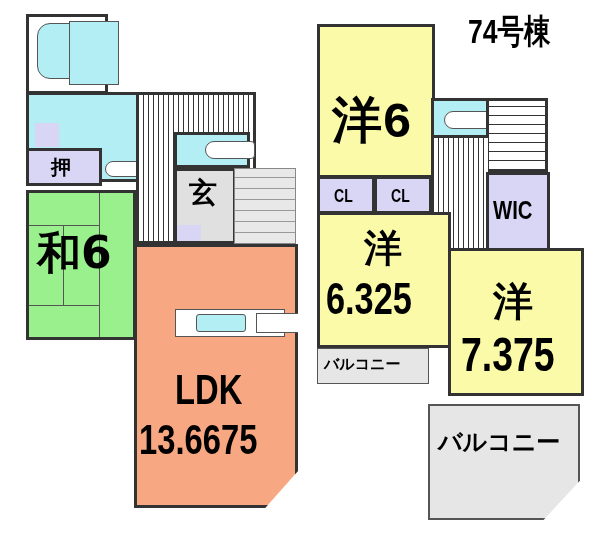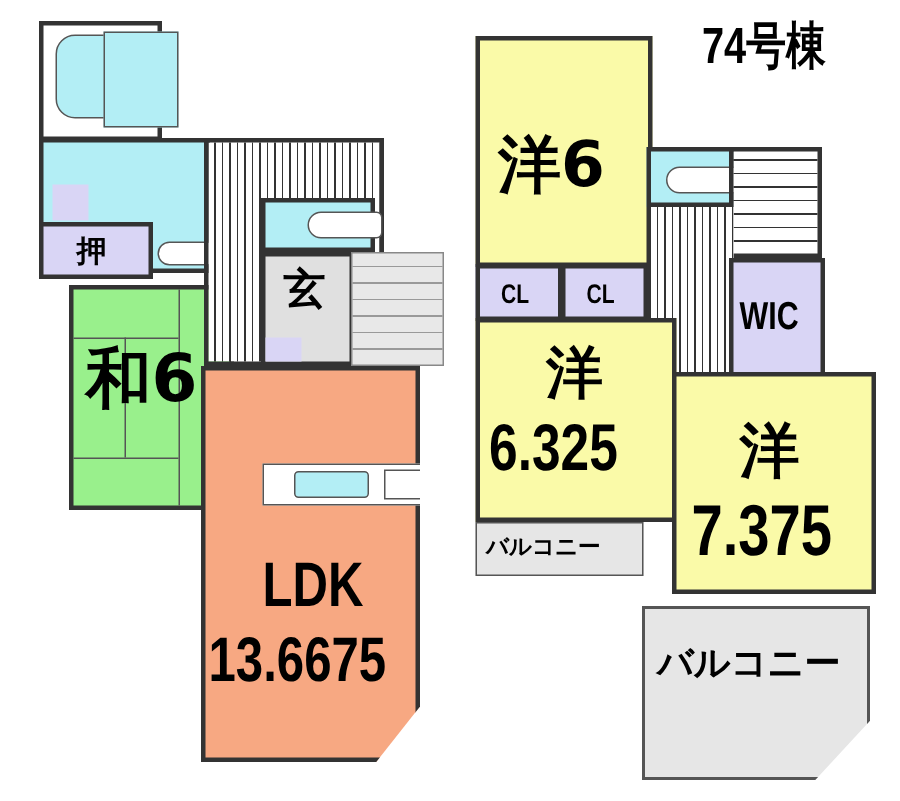--- a/index.html
+++ b/index.html
@@ -27,55 +27,55 @@
 
   <div class="abs wall" style="left:26px;top:92px;width:114px;height:90px;background:#b3eef5;">
     <div class="abs" style="left:6px;top:28px;width:24px;height:24px;background:#d9d5f5;"></div>
     <div class="abs thin" style="left:76px;top:66px;width:26px;height:16px;border-radius:8px;background:#fff;"></div>
   </div>
 
   <div class="abs wall" style="left:26px;top:148px;width:76px;height:38px;background:#d9d5f5;">
     <span class="lbl" style="left:22px;top:6px;font-size:20px;">押</span>
   </div>
 
-  <div class="abs wall" style="left:26px;top:190px;width:110px;height:150px;background:#99f08c;margin-left:20px;">
+  <div class="abs wall" style="left:26px;top:190px;width:110px;height:150px;background:#99f08c;">
     <div class="abs" style="left:70px;top:0;width:1px;height:144px;background:#555;"></div>
     <div class="abs" style="left:0;top:32px;width:70px;height:1px;background:#555;"></div>
     <div class="abs" style="left:0;top:112px;width:70px;height:1px;background:#555;"></div>
     <div class="abs" style="left:34px;top:32px;width:1px;height:80px;background:#555;"></div>
     <span class="lbl" style="left:8px;top:38px;font-size:44px;">和6</span>
   </div>
 
   <div class="abs wall stairs" style="left:136px;top:92px;width:120px;height:152px;"></div>
 
   <div class="abs wall" style="left:174px;top:132px;width:76px;height:36px;background:#b3eef5;">
     <div class="abs thin" style="left:28px;top:6px;width:28px;height:18px;border-radius:9px 4px 4px 9px;background:#fff;"></div>
   </div>
 
   <div class="abs wall" style="left:174px;top:168px;width:62px;height:76px;background:#e0e0e0;">
     <span class="lbl" style="left:12px;top:8px;font-size:28px;">玄</span>
     <div class="abs" style="left:0;top:54px;width:24px;height:16px;background:#d9d5f5;"></div>
   </div>
 
   <div class="abs grid" style="left:234px;top:168px;width:62px;height:76px;border:1px solid #888;"></div>
 
-  <div class="abs wall" style="left:134px;top:244px;width:146px;height:264px;background:#f7a882;clip-path:polygon(0 0,100% 0,100% 86%,80% 100%,0 100%);">
+  <div class="abs wall" style="left:134px;top:244px;width:164px;height:264px;background:#f7a882;clip-path:polygon(0 0,100% 0,100% 86%,80% 100%,0 100%);">
     <div class="abs thin" style="left:38px;top:62px;width:110px;height:28px;background:#fff;">
       <div class="abs thin" style="left:20px;top:4px;width:34px;height:18px;background:#b3eef5;border-radius:3px;"></div>
       <div class="abs thin" style="left:80px;top:3px;width:22px;height:20px;background:#fff;"></div>
     </div>
     <span class="lbl cond" style="left:38px;top:122px;font-size:42px;">LDK</span>
     <span class="lbl cond" style="left:2px;top:172px;font-size:42px;">13.6675</span>
   </div>
 </div>
 
 <div class="abs" style="left:300px;top:0;width:300px;height:534px;">
 
   <div class="abs wall" style="left:17px;top:24px;width:118px;height:154px;background:#fafaa8;">
-    <span class="lbl" style="left:12px;top:62px;font-size:42px;">洋6</span>
+    <span class="lbl" style="left:12px;top:72px;font-size:50px;font-family:Liberation Mono, monospace;">洋6</span>
   </div>
 
   <div class="abs wall" style="left:17px;top:176px;width:58px;height:38px;background:#d9d5f5;">
     <span class="lbl cond" style="left:14px;top:8px;font-size:18px;">CL</span>
   </div>
   <div class="abs wall" style="left:74px;top:176px;width:58px;height:38px;background:#d9d5f5;">
     <span class="lbl cond" style="left:14px;top:8px;font-size:18px;">CL</span>
   </div>
 
   <div class="abs wall" style="left:131px;top:98px;width:58px;height:40px;background:#b3eef5;">

